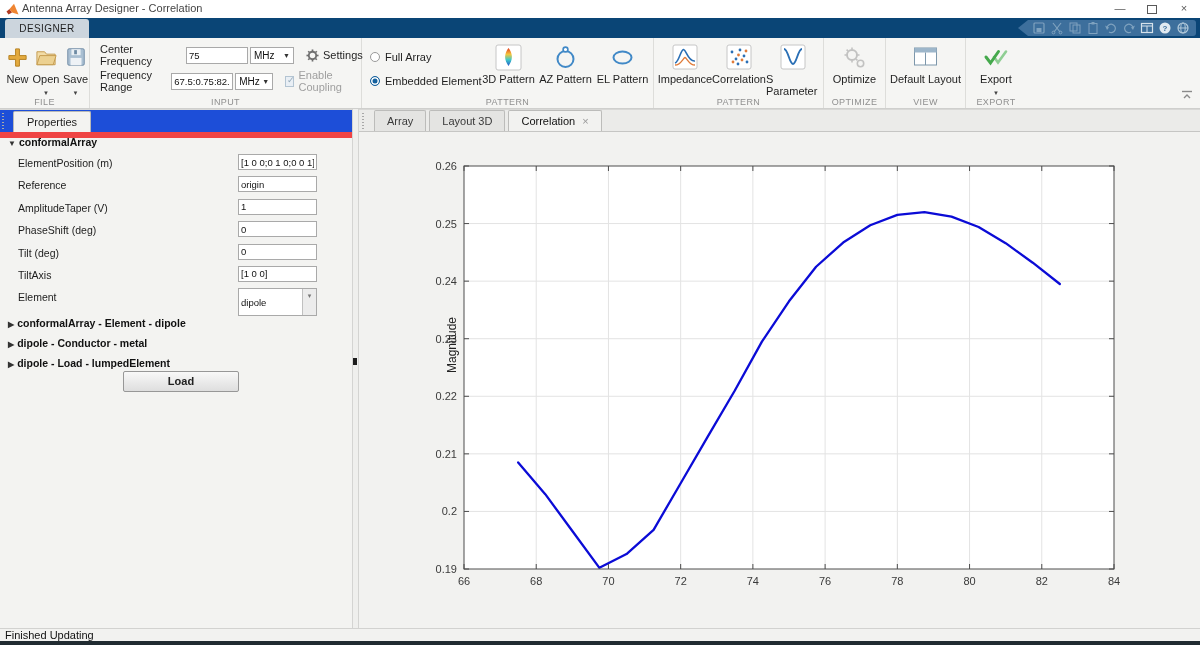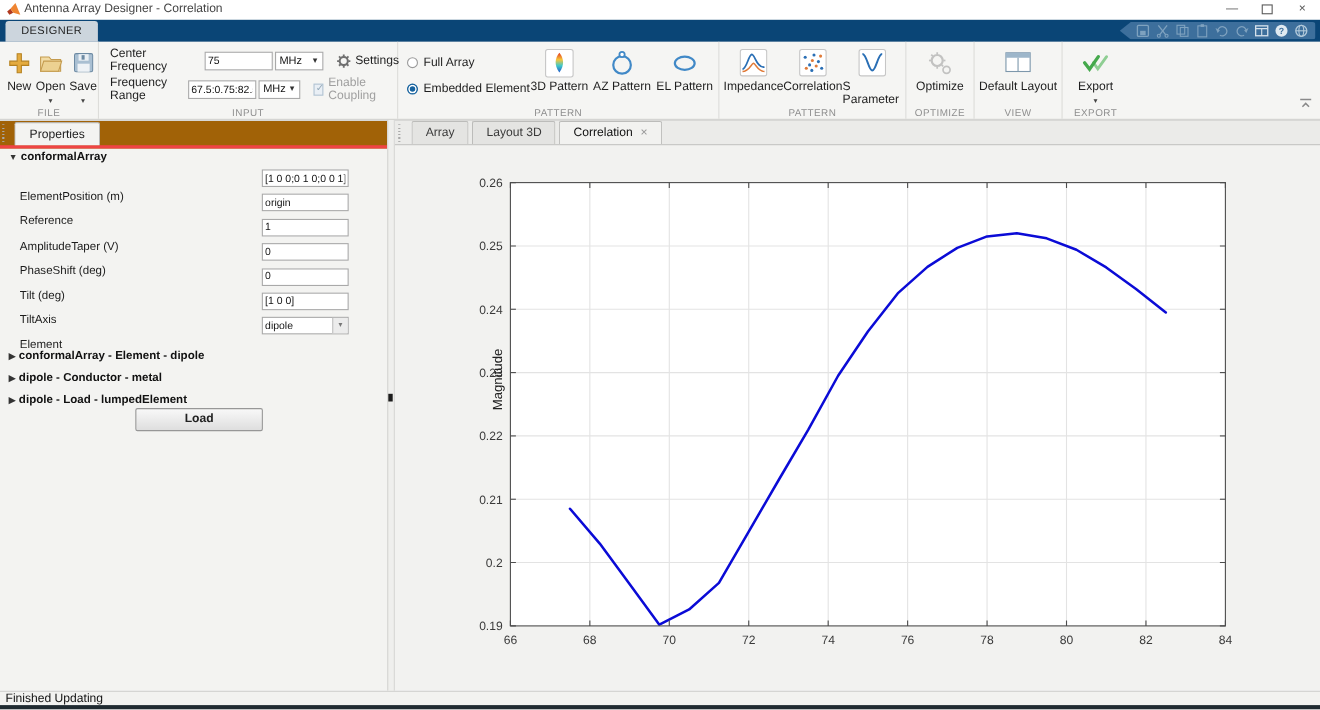--- a/index.html
+++ b/index.html
@@ -52,36 +52,36 @@
   .radio.sel{border:1px solid #16629e;background:#16629e;box-shadow:inset 0 0 0 1.5px #fff}
   .pat-btns{position:absolute;left:118px;top:5px;display:flex}
   .pat-btns .rbtn{width:57px}
   .cpl-btns{position:absolute;left:4px;top:5px;display:flex}
   .cpl-btns .rbtn{width:54px}
   .single-btn{position:absolute;left:0;right:0;top:5px;display:flex;justify-content:center}
   .collapse-ribbon{position:absolute;right:7px;bottom:4px}
   
   .left-panel{position:absolute;top:109px;left:0;width:352px;bottom:17px;background:#f3f3f1;
               border-top:1px solid #d8d8d6;box-sizing:border-box}
-  .panel-tabbar{position:absolute;top:0;left:0;right:0;height:22px;background:#a16207;
-                border-bottom:3px solid #ef4444}
+  .panel-tabbar{position:absolute;top:0;left:0;right:0;height:22px;background:#1d4ed8;
+                border-bottom:6px solid #ef4444}
   .drag-dots{position:absolute;left:2px;top:3px;width:2px;height:16px;
              background:repeating-linear-gradient(#a8a8a8 0 1px,transparent 1px 3px)}
   .prop-tab{position:absolute;left:13px;top:1px;width:78px;height:21px;background:#f3f3f1;
             border:1px solid #b9b9b7;border-bottom:none;border-radius:2px 2px 0 0;font-size:11px;
             text-align:center;line-height:20px;color:#1d1d1d;box-sizing:border-box}
   .prop-group-header{position:absolute;top:26px;left:8px;font-size:10.5px;font-weight:bold;color:#111}
   .tree-arrow{font-size:8px;color:#333;margin-right:3px}
   #prop-fields{position:absolute;top:43px;left:0;right:0}
   .prop-row{height:22.4px;position:relative}
-  .prop-label{position:absolute;left:18px;top:20px;font-size:10.5px;color:#1c1c1c}
+  .prop-label{position:absolute;left:18px;top:4px;font-size:10.5px;color:#1c1c1c}
   .prop-input{position:absolute;right:35px;top:1px;width:79px;height:16px;font-size:9.5px;
               border:1px solid #a9a9a9;padding:0 2px;box-sizing:border-box;background:#fff;
               color:#111;font-family:inherit}
-  .prop-select{position:absolute;right:35px;top:1px;width:79px;height:16px;border:1px solid #a9a9a9;
+  .prop-select{position:absolute;right:35px;top:1px;width:79px;height:28px;border:1px solid #a9a9a9;
                background:#fff;box-sizing:border-box;display:flex;align-items:center}
   .sel-val{flex:1;font-size:9.5px;color:#111;padding-left:2px}
   .sel-arrow{width:13px;height:100%;background:#ececec;border-left:1px solid #c0c0c0;font-size:7px;
              color:#777;text-align:center;line-height:14px}
   #collapsed-sections{position:absolute;top:203px;left:0;right:0}
   .collapsed-row{height:20px;padding-left:8px;font-size:10.5px;font-weight:bold;color:#111;
                  line-height:20px}
   .apply-btn{position:absolute;left:123px;top:261px;width:114px;height:19px;font-size:11px;
              font-weight:bold;color:#222;background:linear-gradient(#f8f8f8,#dedede);
              border:1px solid #979797;border-radius:2px;text-align:center;line-height:18px}

